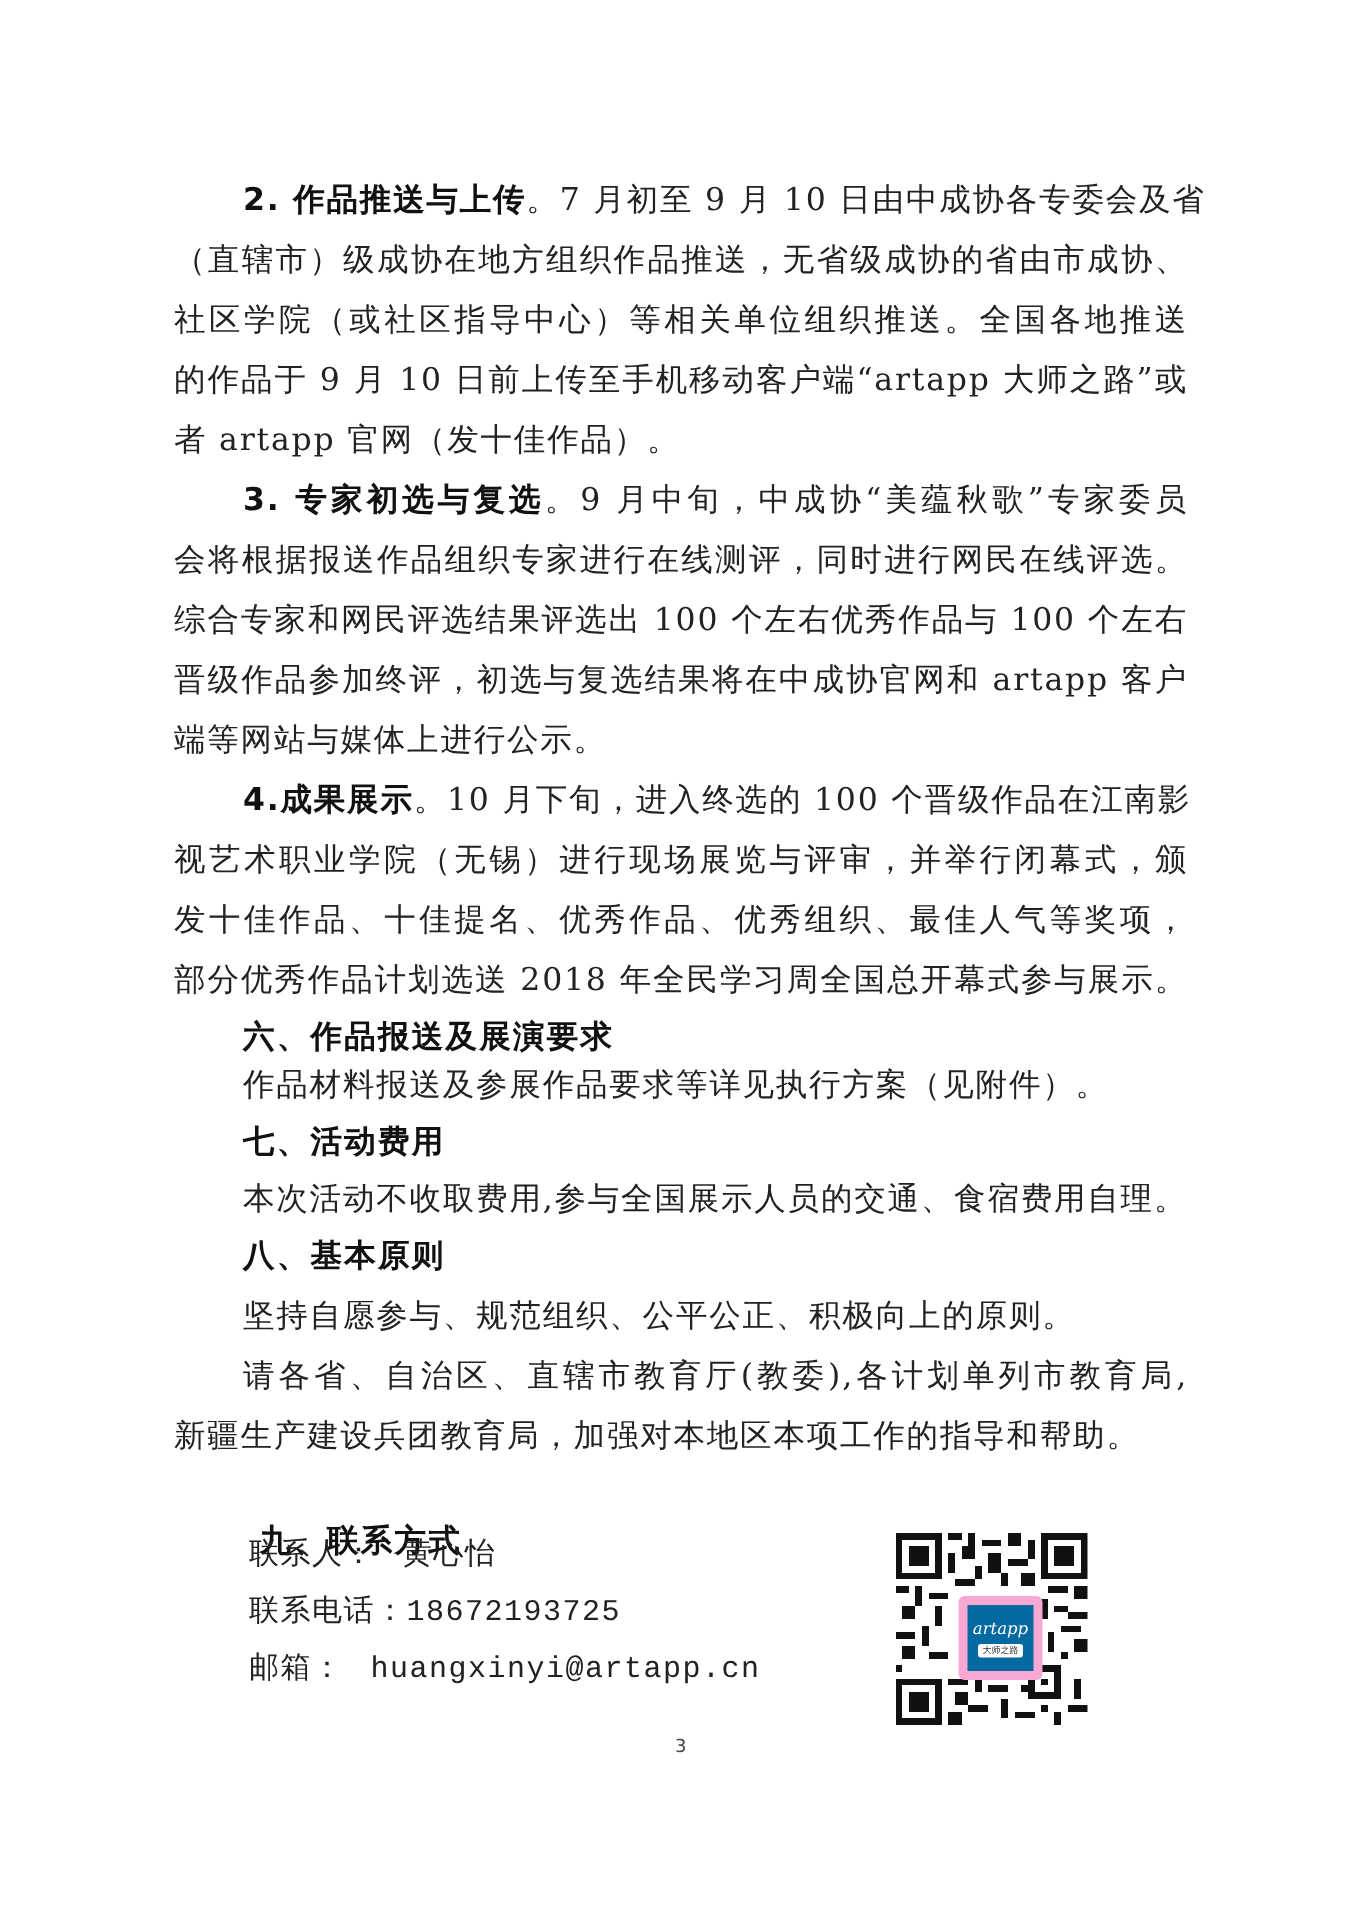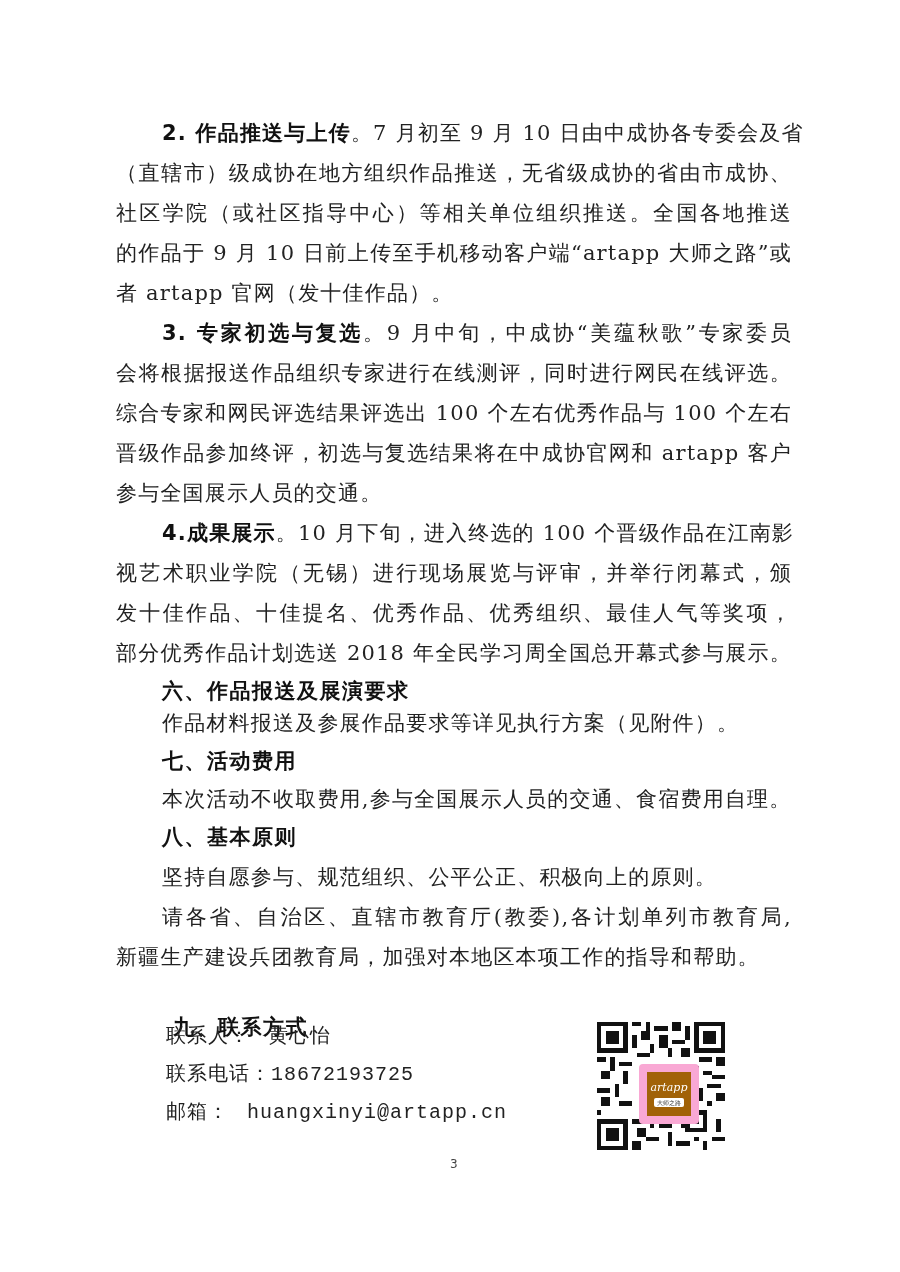--- a/index.html
+++ b/index.html
@@ -25,21 +25,21 @@
   }
   .contact { position: absolute; left: 166px; font-size: 20px; line-height: 30px; letter-spacing: 1px; }
   .contact .value { margin-left: 18px; }
   .contact .mono { font-family: Liberation Mono, monospace; }
   .pagenum { position: absolute; left: 450px; top: 1157px; font-size: 12px; color: #444;
     font-family: "DejaVu Sans", "Liberation Sans", sans-serif; }
   .qr { position: absolute; left: 597px; top: 1022px; width: 128px; height: 128px; }
   .qr svg { display: block; }
   .qr-logo {
     position: absolute; left: 42px; top: 42px; width: 44px; height: 44px;
-    background: #a16207; border-radius: 4px; border: 8px solid #f9a8d4;
+    background: #0369a1; border-radius: 4px; border: 6px solid #f9a8d4;
     display: flex; flex-direction: column; align-items: center; justify-content: center;
   }
   .qr-logo .brand { color: #fff; font-size: 11px; font-style: italic; font-family: "DejaVu Serif", serif; line-height: 14px; }
   .qr-logo .tag { background: #fff; color: #333; font-size: 6px; padding: 0 3px; border-radius: 2px; line-height: 9px; margin-top: 3px;
     font-family: "DejaVu Sans", sans-serif; }
 </style>
 </head>
 <body>
 
 <div class="page">
@@ -51,21 +51,21 @@
   <div class="line justify" style="top:198px;">社区学院（或社区指导中心）等相关单位组织推送。全国各地推送</div>
   <div class="line justify" style="top:238px;">的作品于 9 月 10 日前上传至手机移动客户端“artapp 大师之路”或</div>
   <div class="line" style="top:278px;">者 artapp 官网（发十佳作品）。</div>
 
   <div class="line indent justify" style="top:318px;">
     <span class="bold">3. 专家初选与复选</span><span>。9 月中旬，中成协“美蕴秋歌”专家委员</span>
   </div>
   <div class="line justify" style="top:358px;">会将根据报送作品组织专家进行在线测评，同时进行网民在线评选。</div>
   <div class="line justify" style="top:398px;">综合专家和网民评选结果评选出 100 个左右优秀作品与 100 个左右</div>
   <div class="line justify" style="top:438px;">晋级作品参加终评，初选与复选结果将在中成协官网和 artapp 客户</div>
-  <div class="line" style="top:478px;">参与全国展示人员的交通。</div>
+  <div class="line" style="top:478px;">端等网站与媒体上进行公示。</div>
 
   <div class="line indent justify" style="top:518px;">
     <span class="bold">4.成果展示</span><span>。10 月下旬，进入终选的 100 个晋级作品在江南影</span>
   </div>
   <div class="line justify" style="top:558px;">视艺术职业学院（无锡）进行现场展览与评审，并举行闭幕式，颁</div>
   <div class="line justify" style="top:598px;">发十佳作品、十佳提名、优秀作品、优秀组织、最佳人气等奖项，</div>
   <div class="line justify" style="top:638px;">部分优秀作品计划选送 2018 年全民学习周全国总开幕式参与展示。</div>
 
   <div class="heading" style="top:676px;">六、作品报送及展演要求</div>
   <div class="line indent" style="top:708px;">作品材料报送及参展作品要求等详见执行方案（见附件）。</div>

